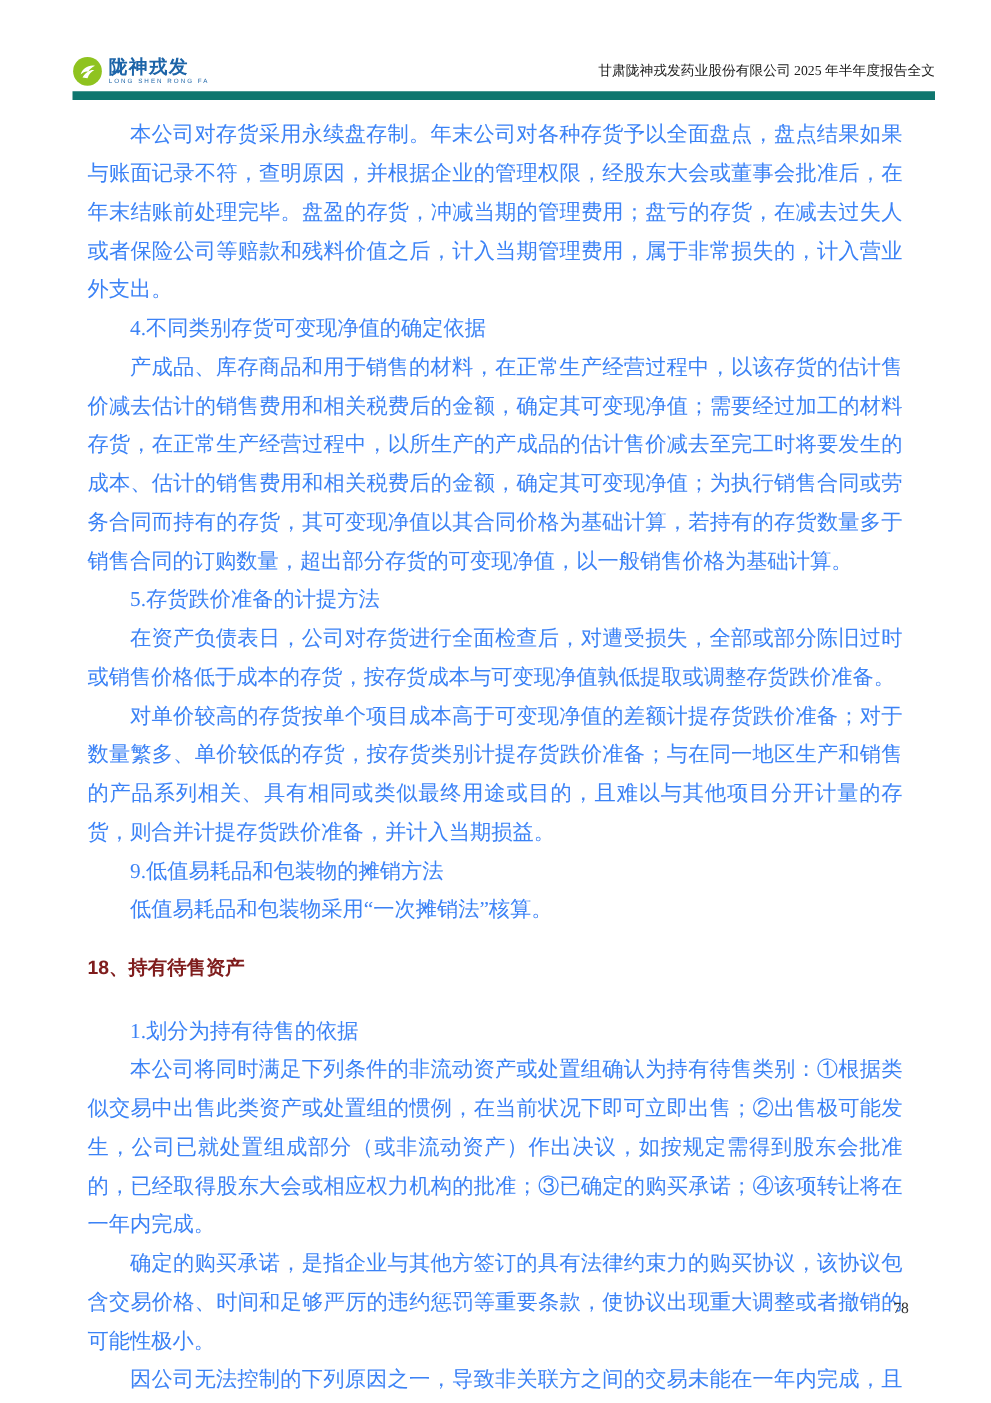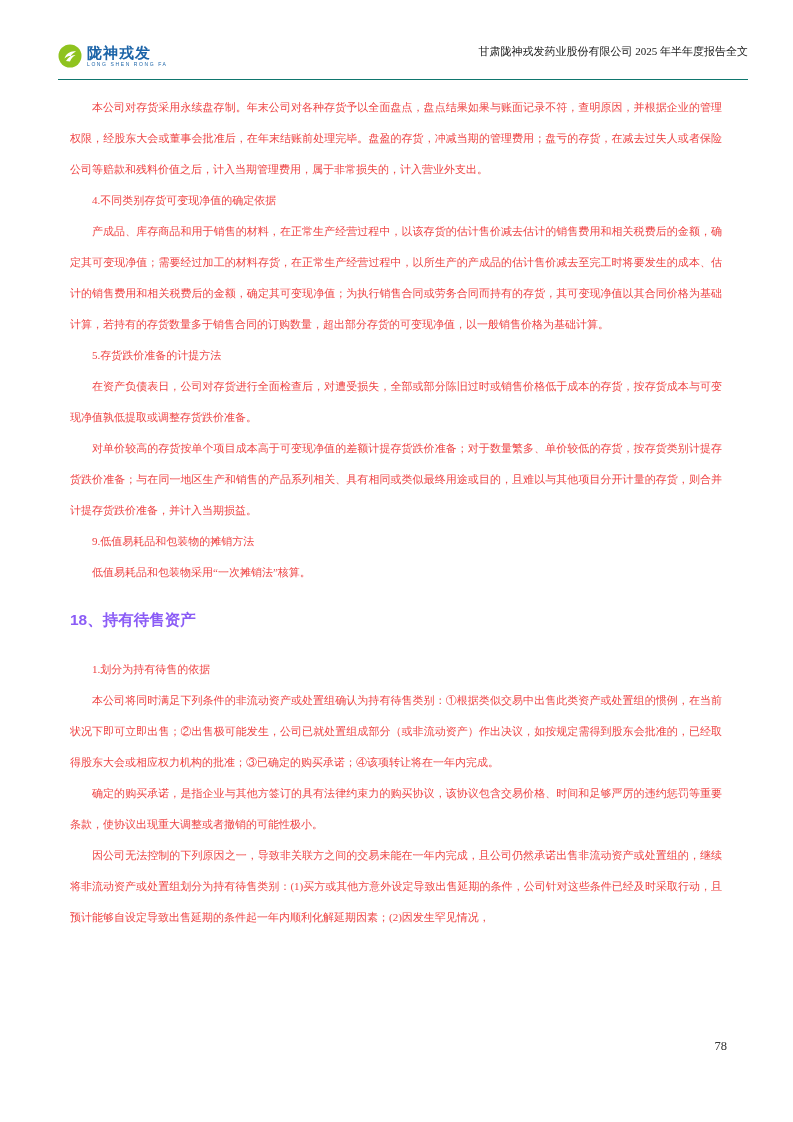--- a/index.html
+++ b/index.html
@@ -14,23 +14,23 @@
     overflow: hidden;
   }
   
   .header {
     position: absolute;
     top: 44px;
     left: 58px;
     right: 45px;
     height: 36px;
     display: flex;
-    align-items: flex-start;
+    align-items: center;
     justify-content: space-between;
-    border-bottom: 1px solid #0f766e;
+    border-bottom: 7px solid #0f766e;
     padding-bottom: 4px;
   }
   .logo {
     display: flex;
     align-items: center;
     gap: 5px;
   }
   .logo-badge { width: 24px; height: 24px; flex: 0 0 auto; }
   .logo-text { display: flex; flex-direction: column; line-height: 1; }
   .logo-cn {
@@ -55,30 +55,30 @@
   }
   
   .content {
     position: absolute;
     top: 92px;
     left: 70px;
     right: 71px;
     color: #1a1a1a;
   }
   .content p {
-    font-size: 11px;
+    font-size: 17px;
     line-height: 31px;
     text-align: justify;
     text-indent: 2em;
-    color: #ef4444;
+    color: #3b82f6;
   }
   .section-heading {
     font-size: 15.5px;
     font-weight: bold;
-    color: #8b5cf6;
+    color: #7f1d1d;
     margin-top: 21px;
     margin-bottom: 23px;
     line-height: 22px;
     font-family: "Liberation Sans", "DejaVu Sans", sans-serif;
   }
   
   .footer {
     position: absolute;
     right: 66px;
     bottom: 68px;

